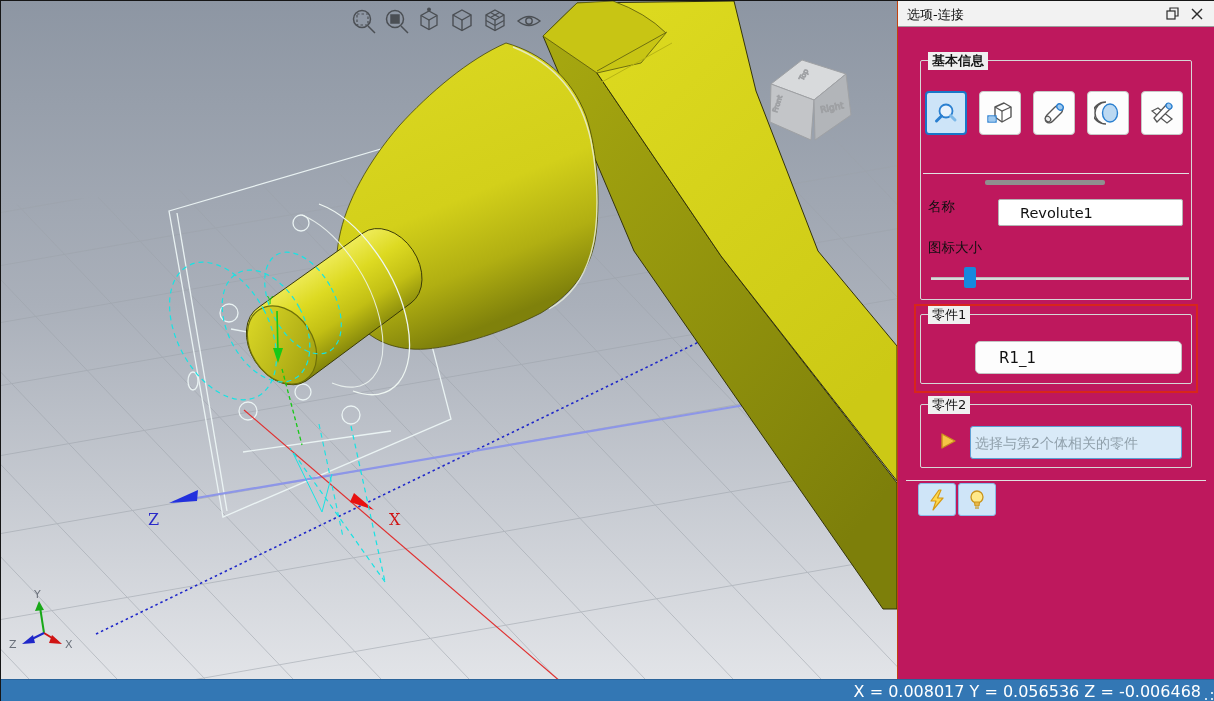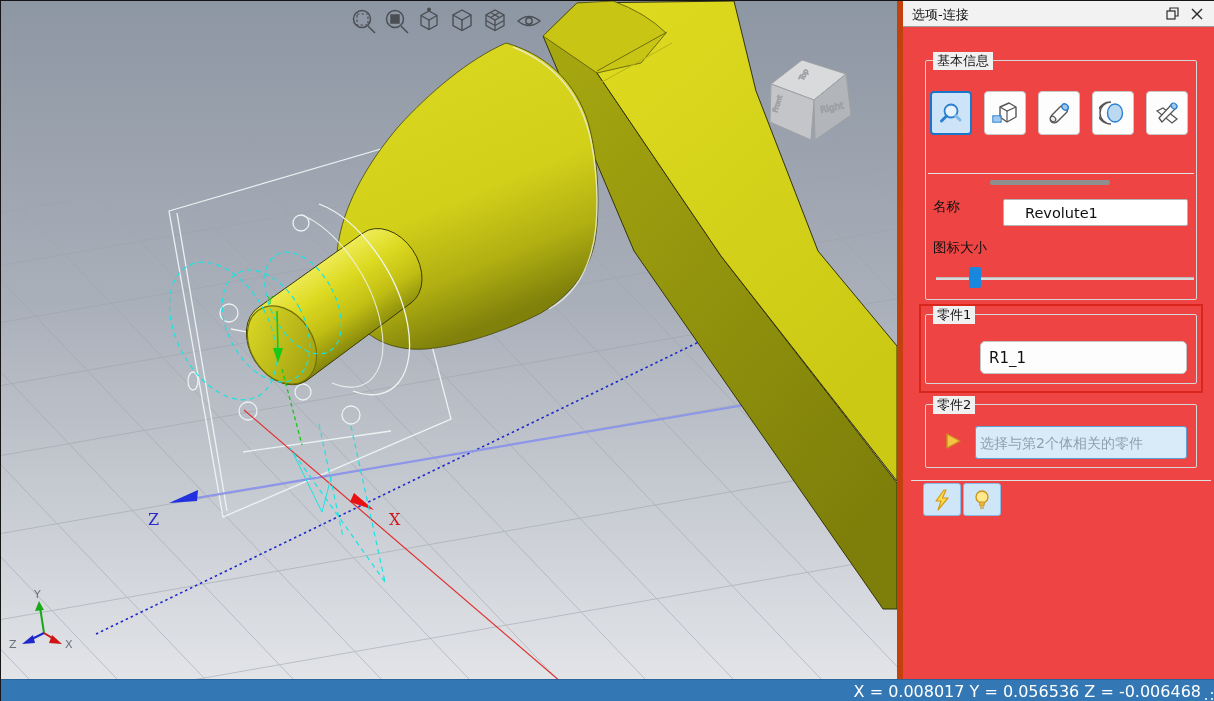--- a/index.html
+++ b/index.html
@@ -6,32 +6,32 @@
   html,body { width:1214px; height:701px; overflow:hidden; background:#e8e8e8;
     font-family:"DejaVu Sans","Liberation Sans",sans-serif; }
   #app { position:relative; width:1214px; height:701px; border:1px solid #161616; }
 
   
   #viewport-wrap { position:absolute; left:0; top:0; width:896px; height:678px; }
   #viewport-wrap svg { display:block; }
 
   
   #panel { position:absolute; left:896px; top:0; width:317px; height:678px;
-    background:#ef4444; border-left:6px solid #c2410c; font-size:13px; color:#111; }
+    background:#be185d; border-left:1px solid #c2410c; font-size:13px; color:#111; }
   #panel-titlebar { position:absolute; left:0; top:0; width:100%; height:26px;
     background:#f2f2f2; border-bottom:1px solid #9d9d9d; }
   #panel-title { position:absolute; left:9px; top:5px; font-size:13px; color:#101010; }
   .win-btn { position:absolute; top:4px; width:18px; height:18px; cursor:pointer; }
   #float-btn { right:32px; } #close-btn { right:8px; }
 
   .groupbox { position:absolute; border:1px solid #d6d6d6; border-radius:2px; }
   .group-label { position:absolute; top:-9px; left:7px; background:#f0f0f0;
     padding:0 4px; font-size:13px; color:#141414; white-space:nowrap; }
 
-  #group-basic { left:22px; top:59px; width:272px; height:240px; }
+  #group-basic { left:22px; top:59px; width:272px; height:240px;font-weight:bold; }
 
   .joint-btn { position:absolute; top:90px; width:42px; height:44px; background:#fdfdfd;
     border:1px solid #c7c7c7; border-radius:4px; display:flex; align-items:center;
     justify-content:center; cursor:pointer; }
   .joint-btn.selected { background:#cde4f8; border:2px solid #1976c8; }
 
   #divider1 { position:absolute; left:25px; top:172px; width:266px; height:1px; background:#e2e2e2; }
   #splitter-handle { position:absolute; left:87px; top:179px; width:120px; height:5px;
     background:#8f8f8f; border-radius:2px; cursor:row-resize; }
 
@@ -44,21 +44,21 @@
     background:#d9d9d9; border-top:1px solid #b9b9b9; cursor:pointer; }
   #slider-handle { position:absolute; left:66px; top:266px; width:12px; height:21px;
     background:#1788dd; border-radius:2px; cursor:grab; }
 
   #highlight-box { position:absolute; left:16px; top:303px; width:284px; height:89px;
     border:2px solid #d8261b; pointer-events:none; z-index:5; }
 
   #group-part1 { left:22px; top:313px; width:272px; height:70px; }
   #part1-input { position:absolute; left:77px; top:340px; width:207px; height:33px;
     background:#fdfdfd; border:1px solid #c3c3c3; border-radius:5px; font-size:15px;
-    padding:0 8px; font-family:"DejaVu Sans","Liberation Sans",sans-serif; color:#101010; }
+    padding:0 23px; font-family:"DejaVu Sans","Liberation Sans",sans-serif; color:#101010; }
 
   #group-part2 { left:22px; top:403px; width:272px; height:64px; }
   #part2-arrow { position:absolute; left:40px; top:430px; width:20px; height:20px; }
   #part2-input { position:absolute; left:72px; top:425px; width:212px; height:33px;
     background:#d9eaf8; border:1px solid #5c9fd4; border-radius:3px; font-size:14px;
     padding:0 4px; font-family:"DejaVu Sans","Liberation Sans",sans-serif; color:#101010; }
   #part2-input::placeholder { color:#90a0ab; opacity:1; }
 
   #divider2 { position:absolute; left:8px; top:479px; width:300px; height:1px; background:#e0e0e0; }
   .tool-btn { position:absolute; top:482px; width:38px; height:33px; background:#cfe5f8;

